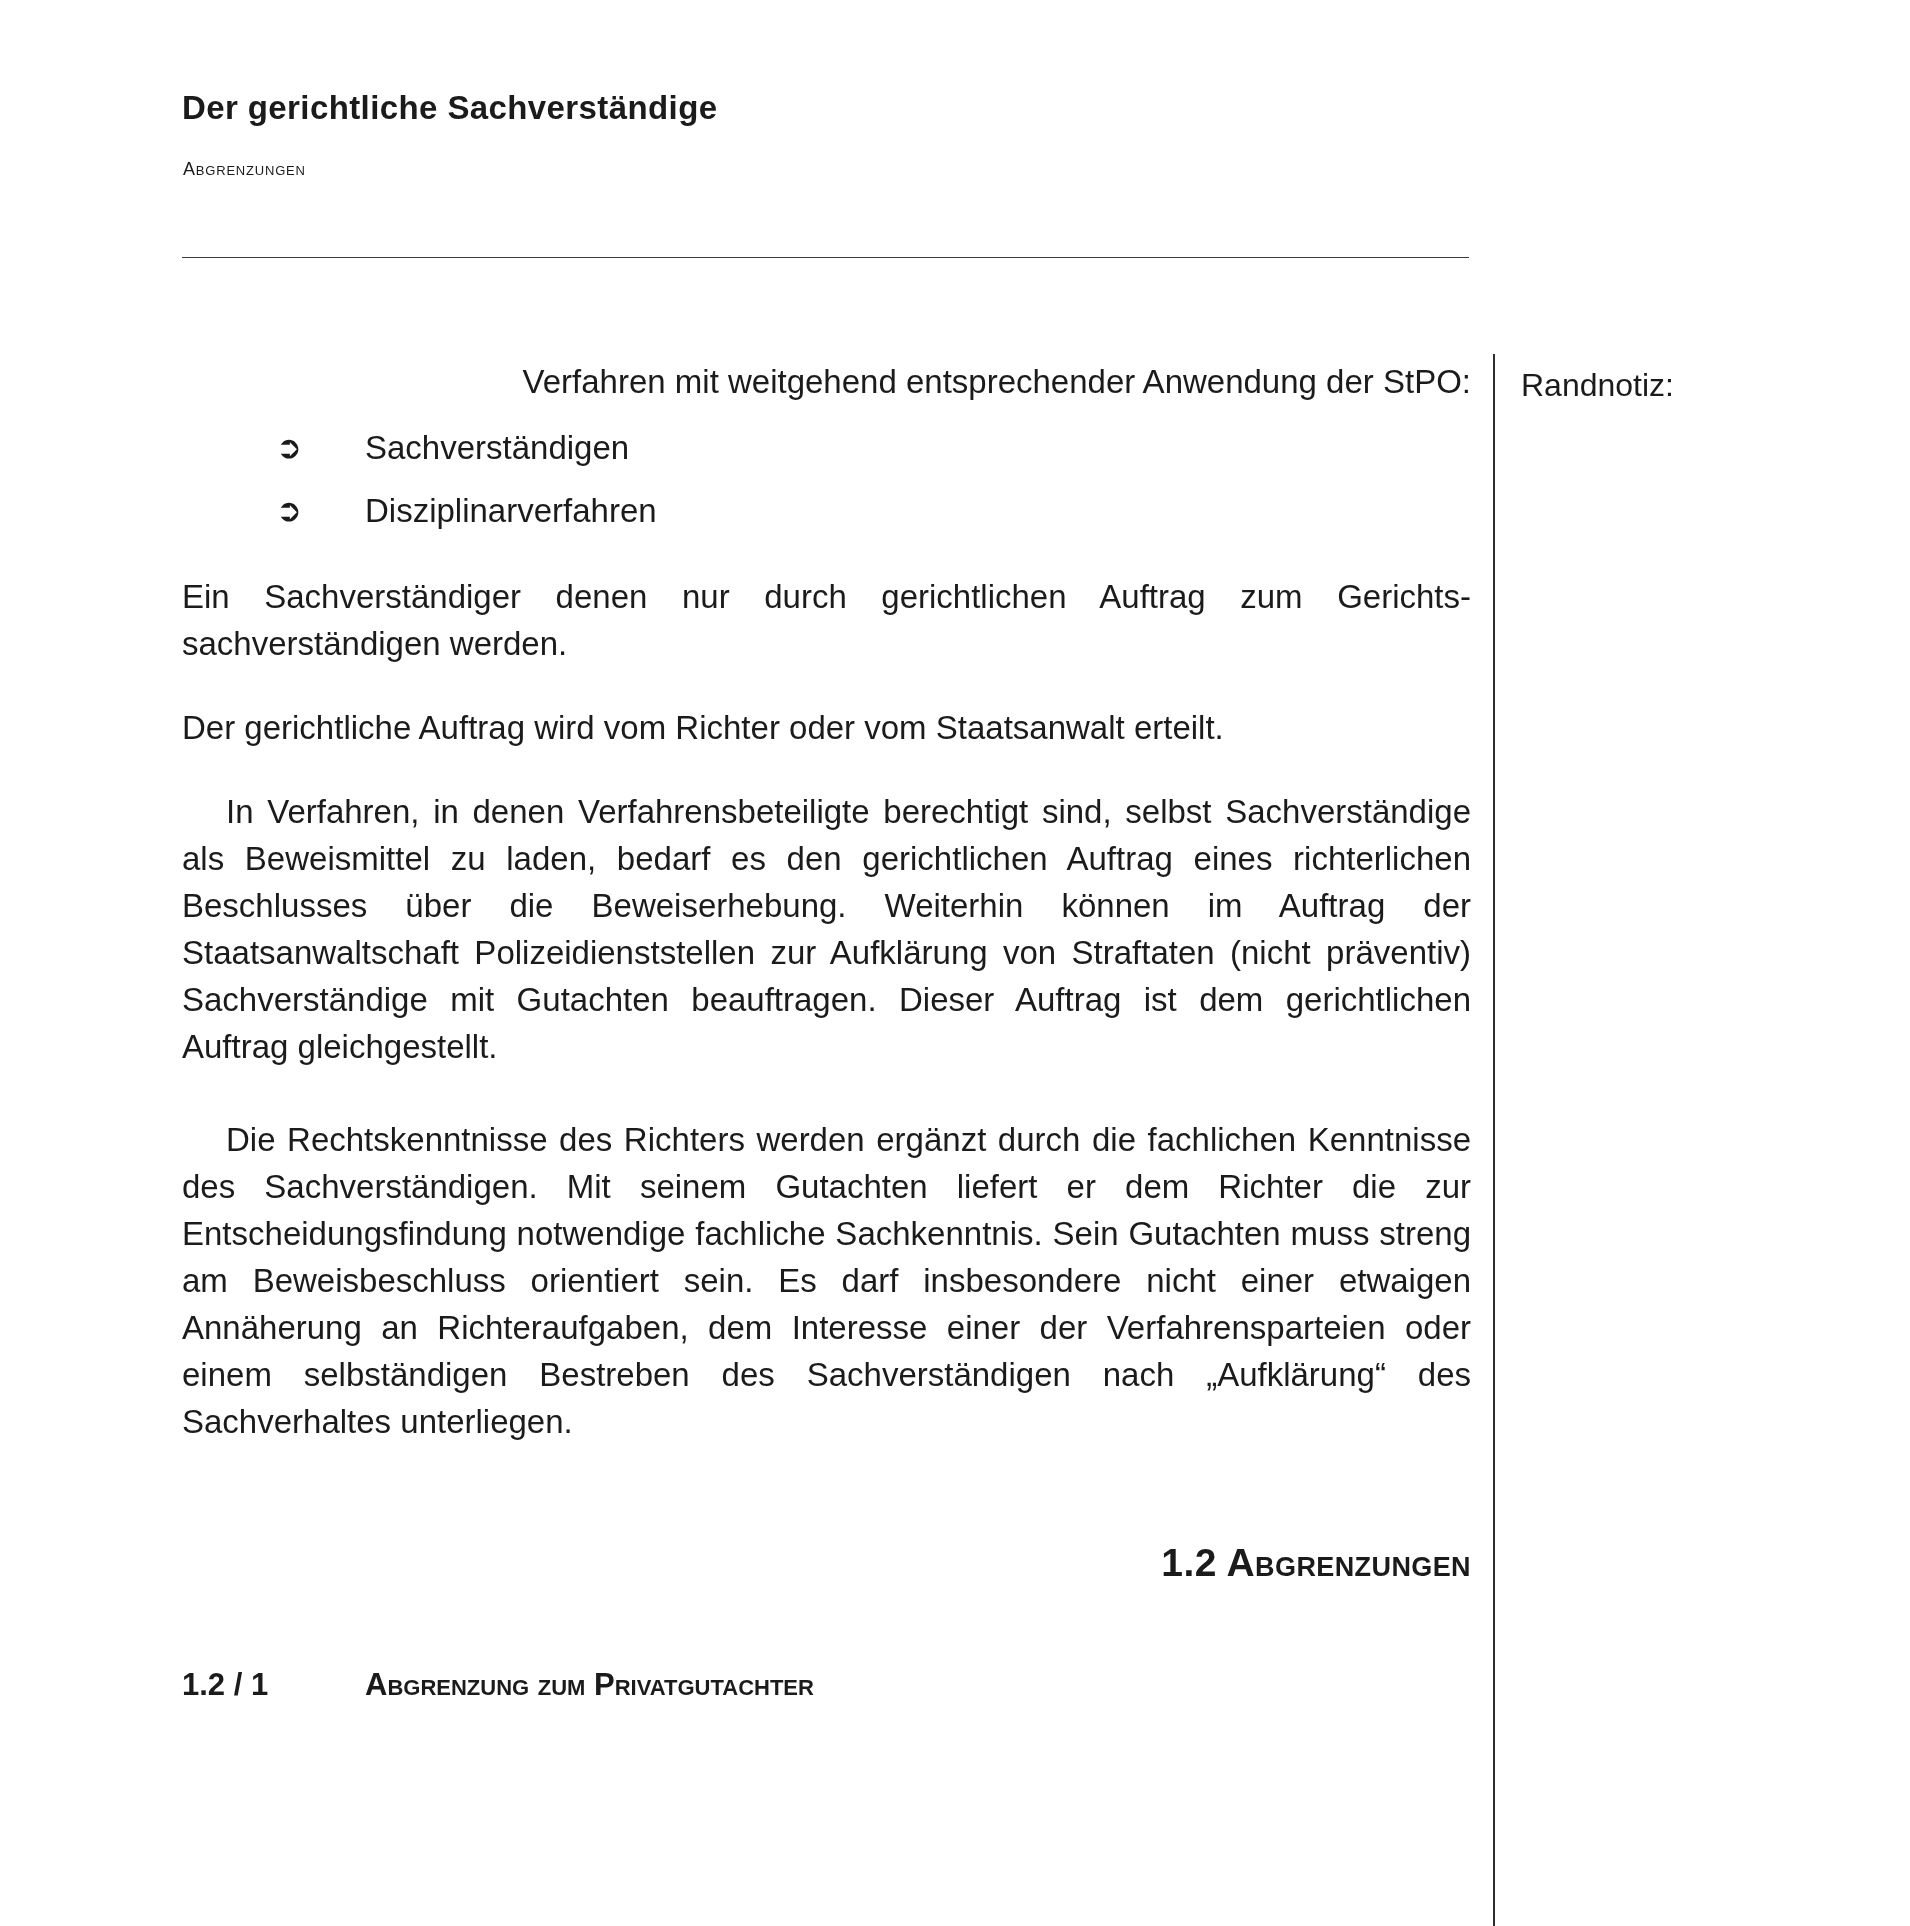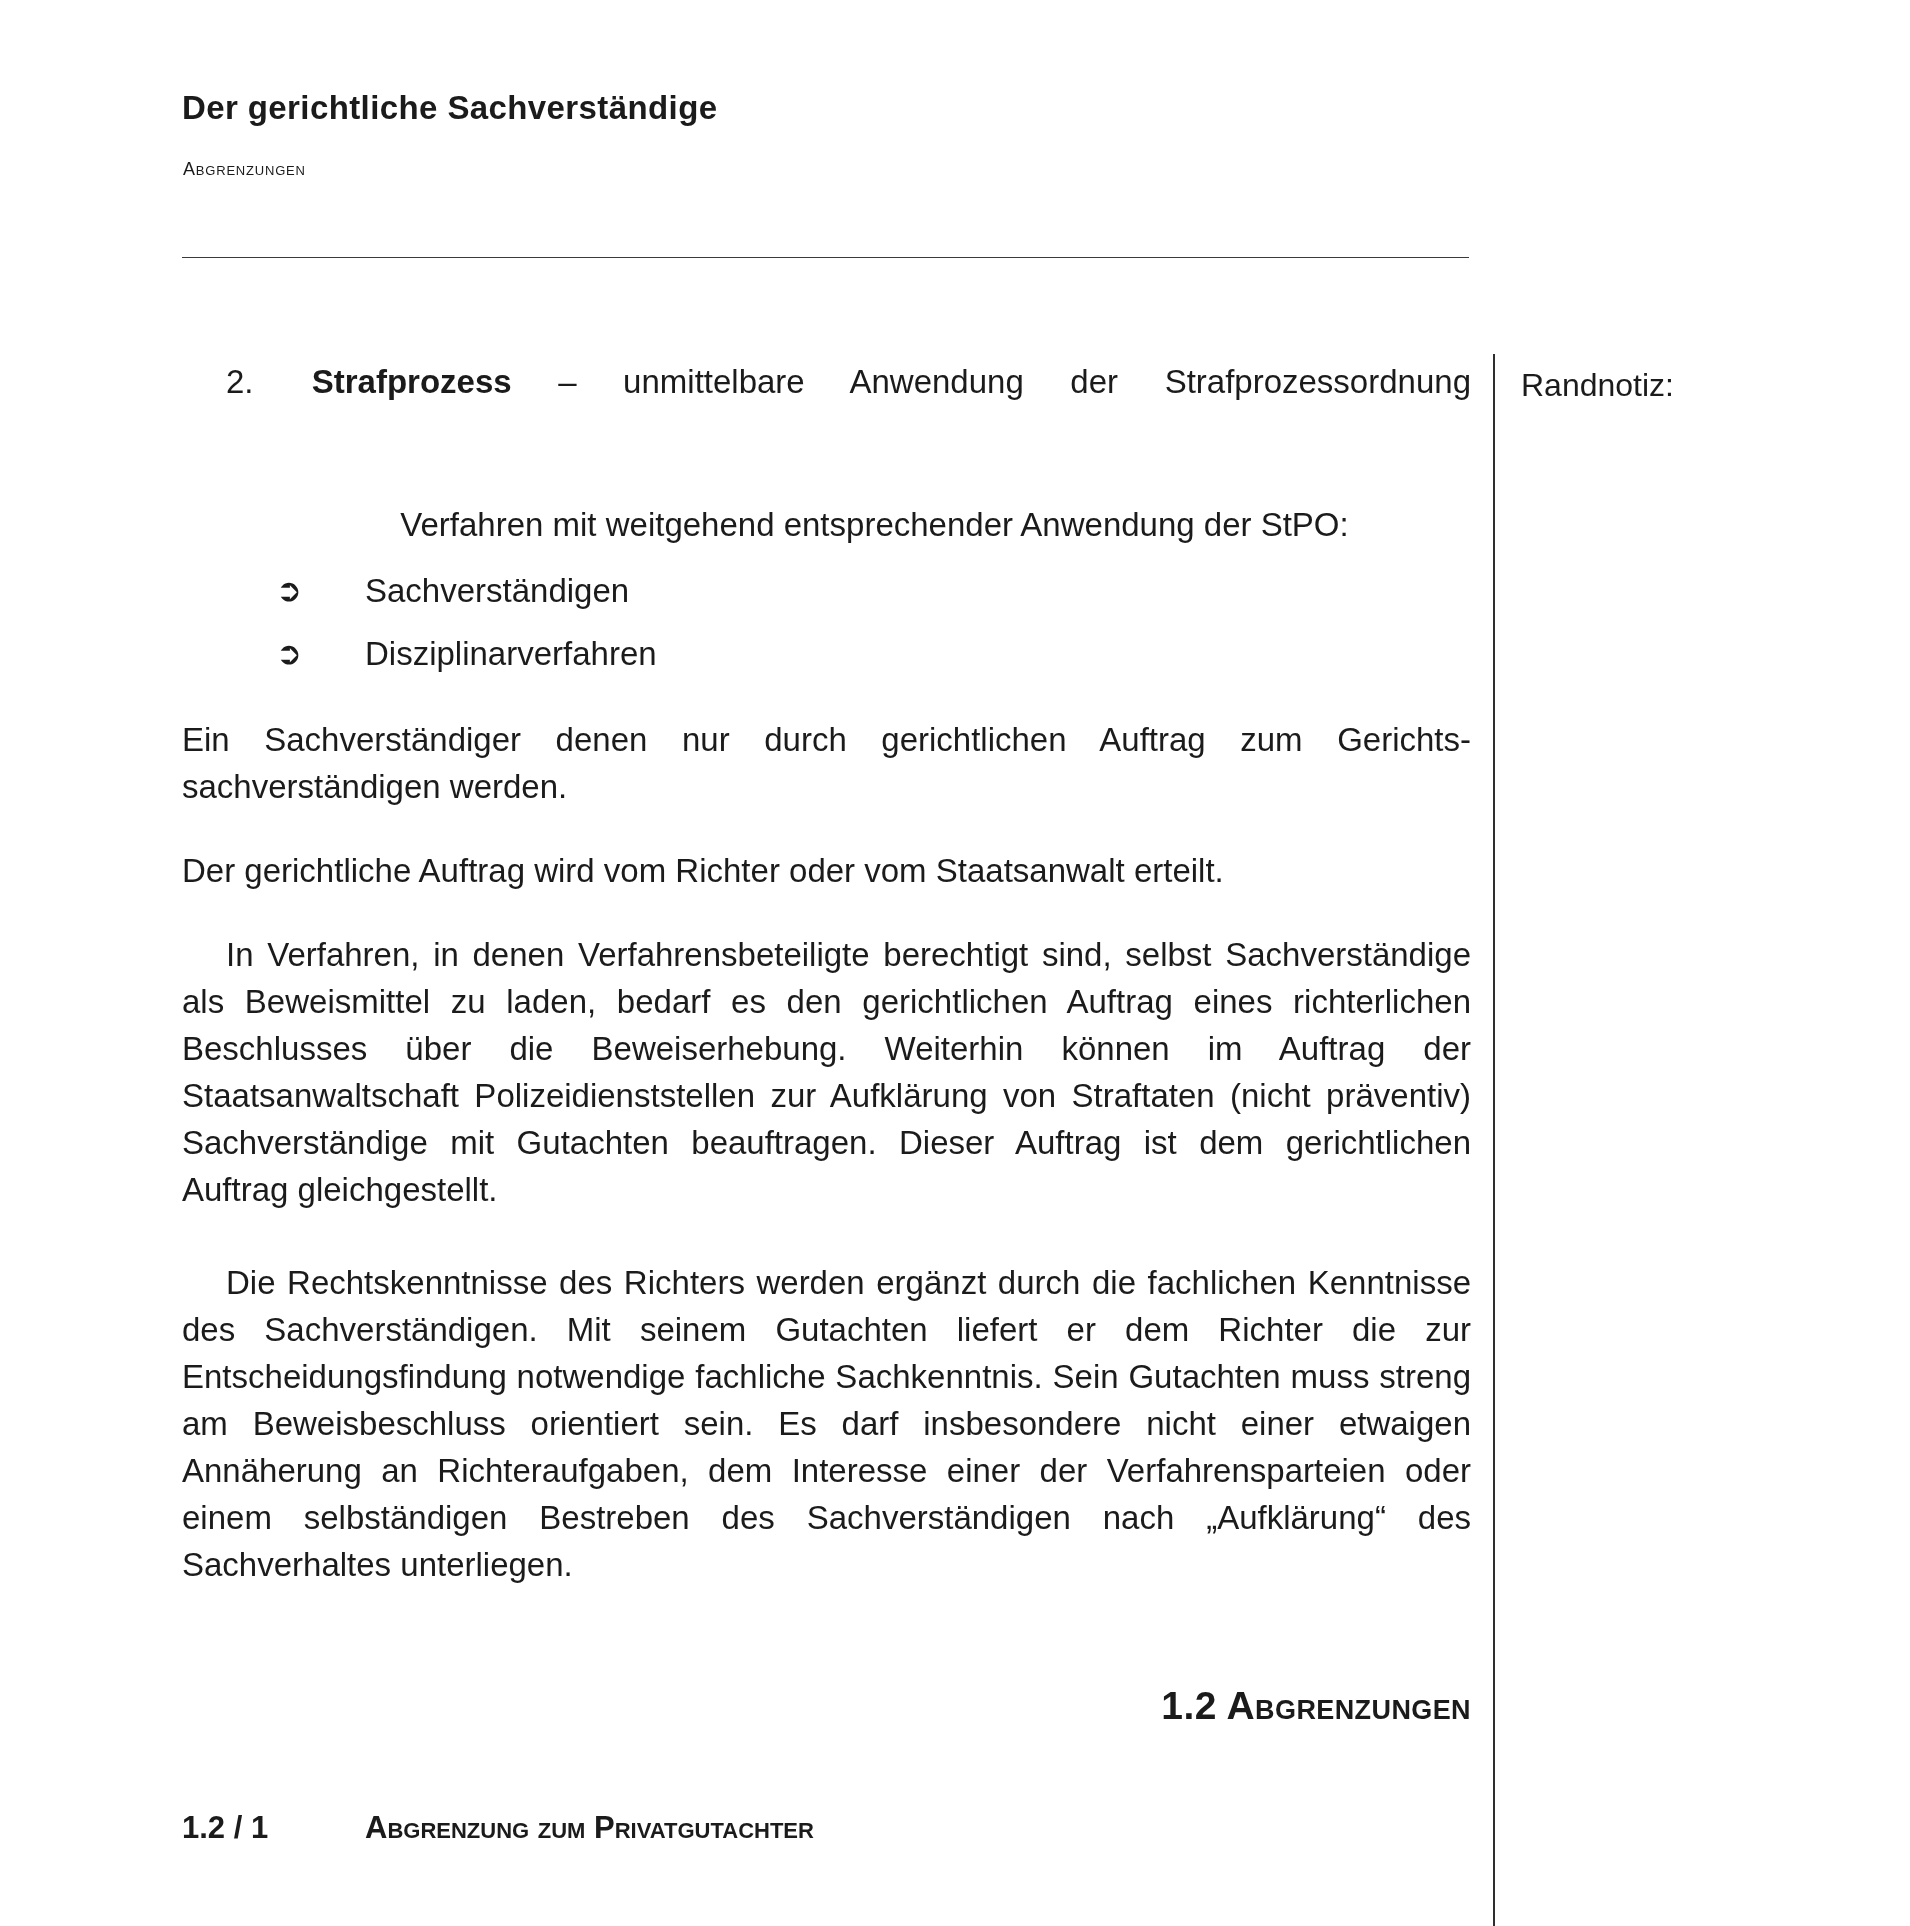--- a/index.html
+++ b/index.html
@@ -60,21 +60,21 @@
     padding-left: 44px;
     text-align: justify;
     text-align-last: justify;
     margin-bottom: 96px !important;
   }
   .item-number { margin-right: 11.6px; }
   .item-term   { font-weight: bold; }
 
   .intro {
     padding-left: 96px;
-    text-align: center;
+    text-align: right;
     margin-bottom: 18.5px !important;
   }
 
   .bullets {
     list-style: none;
     margin: 0 0 39px;
     padding: 0 0 0 94px;
     text-align: left;
   }
   .bullets li { display: flex; margin-bottom: 16px; }
@@ -129,23 +129,20 @@
 <body>
 
 <div class="page">
 
   <div class="doc-title">Der gerichtliche Sachverständige</div>
   <div class="doc-subtitle">Abgrenzungen</div>
   <div class="head-rule"></div>
 
   <div class="main">
 
-    <p class="item2"><span class="item-number">2.</span>
-      <span class="item-term">Strafprozess</span>
-      <span class="item-text">– unmittelbare Anwendung der Strafprozessordnung</span></p>
 
     <p class="intro">Verfahren mit weitgehend entsprechender Anwendung der StPO:</p>
 
     <ul class="bullets">
       <li>
         <span class="bullet-icon">➲</span>
         <span>Sachverständigen</span>
       </li>
       <li>
         <span class="bullet-icon">➲</span>

